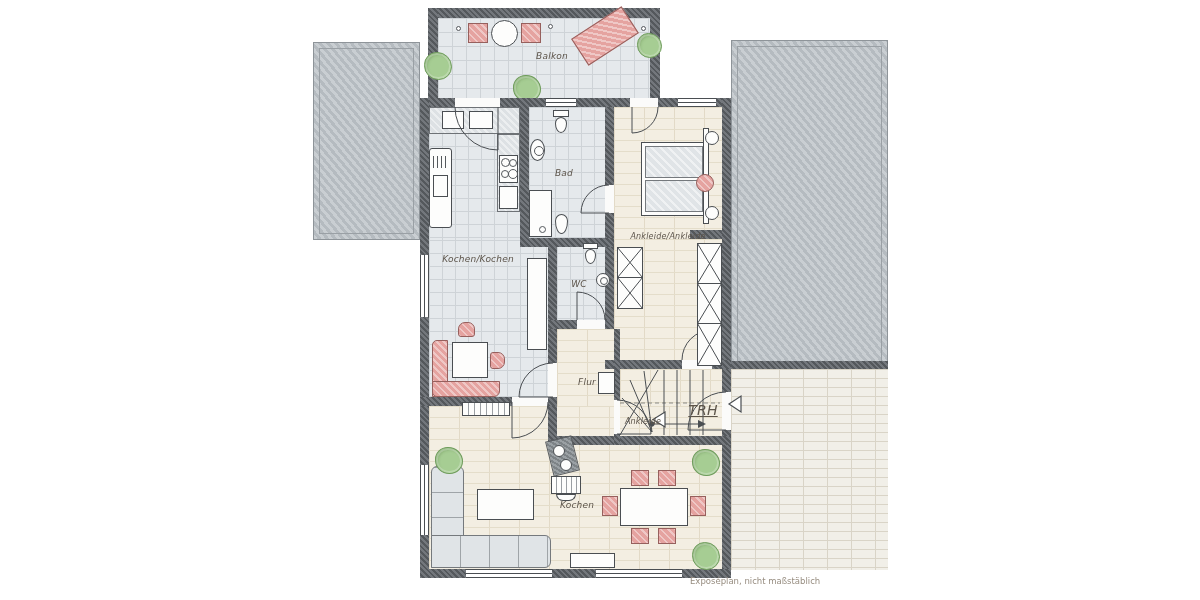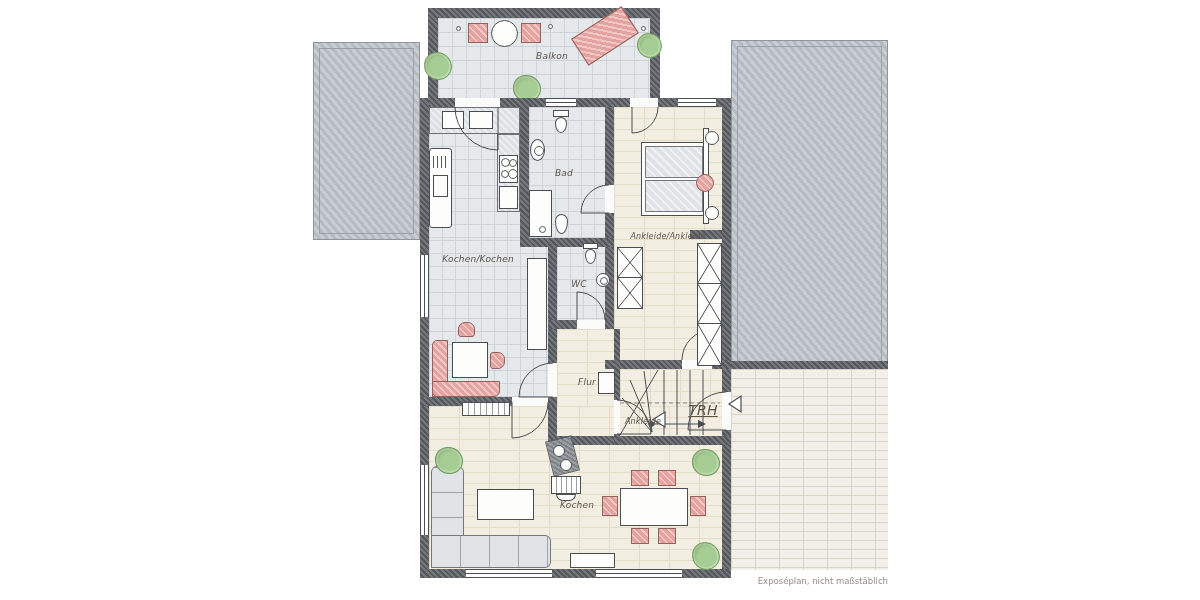--- a/index.html
+++ b/index.html
@@ -220,15 +220,15 @@
   <div class="rlabel" style="left:552px;top:51px;">Balkon</div>
   <div class="rlabel" style="left:564px;top:168px;">Bad</div>
   <div class="rlabel" style="left:478px;top:254px;">Kochen/Kochen</div>
   <div class="rlabel" style="left:668px;top:232px;font-size:8px;">Ankleide/Ankleide</div>
   <div class="rlabel" style="left:579px;top:279px;">WC</div>
   <div class="rlabel" style="left:587px;top:377px;">Flur</div>
   <div class="rlabel" style="left:643px;top:417px;font-size:8px;">Ankleide</div>
   <div class="rlabel" style="left:703px;top:402px;font-size:14px;text-decoration:underline;">TRH</div>
   <div class="rlabel" style="left:577px;top:500px;">Kochen</div>
 
-  <div class="footer" style="left:690px;top:576px;width:198px;text-align:right;">Exposéplan, nicht maßstäblich</div>
+  <div class="footer" style="left:690px;top:576px;width:198px;text-align:left;">Exposéplan, nicht maßstäblich</div>
 
 </div>
 
 </body></html>

